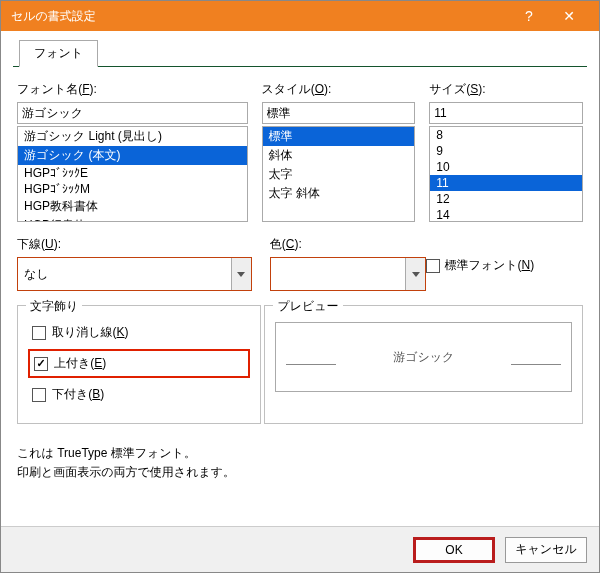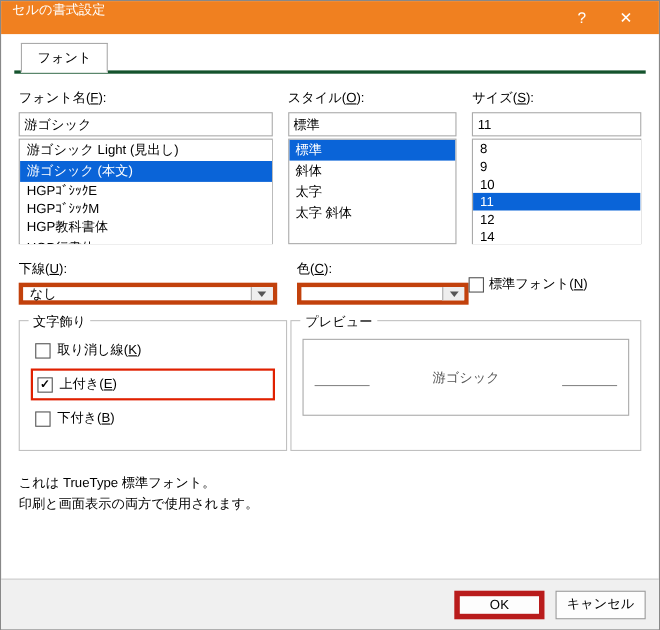--- a/index.html
+++ b/index.html
@@ -1,38 +1,38 @@
 <!DOCTYPE html>
 <html><head>
 <meta charset="utf-8">
 <style>
   * { box-sizing: border-box; font-family: "Meiryo", "Yu Gothic", sans-serif; }
   body { margin: 0; background: #888; width: 600px; height: 573px; overflow: hidden; }
   .dialog { width: 600px; height: 573px; background: #fff; border: 1px solid #888; display: flex; flex-direction: column; }
-  .titlebar { height: 30px; background: #f08020; color: #fff; display: flex; padding: 0 10px; font-size: 12px; position: relative; }
+  .titlebar { height: 30px; background: #f08020; color: #fff; display: flex; align-items: center; padding: 0 10px; font-size: 12px; position: relative; }
   .titlebar .spacer { flex: 1; }
   .title-btn { width: 40px; height: 30px; display: flex; align-items: center; justify-content: center; color: #fff; cursor: pointer; font-size: 14px; }
   .body { flex: 1; padding: 8px 12px 8px 12px; font-size: 12px; color: #000; display: flex; flex-direction: column; }
-  .tabbar { height: 28px; border-bottom: 3px solid #14532d; display: flex; align-items: center; }
+  .tabbar { height: 28px; border-bottom: 1px solid #14532d; display: flex; align-items: center; }
   .tab { border: 1px solid #aaa; border-bottom: 1px solid #fff; background: #fff; padding: 4px 14px; margin-bottom: -1px; margin-left: 6px; font-size: 12px; }
   .content { padding: 14px 4px 4px 4px; flex: 1; }
   .row1 { display: flex; gap: 14px; }
   .col-font { flex: 1.5; }
   .col-style { flex: 1; }
   .col-size { flex: 1; }
   .lbl { display: block; margin-bottom: 4px; }
   .u { text-decoration: underline; }
   .text-in { width: 100%; border: 1px solid #aaa; padding: 3px 4px; font-size: 12px; background: #fff; }
   .listbox { width: 100%; height: 96px; border: 1px solid #aaa; margin-top: 2px; overflow-y: scroll; background: #fff; font-size: 12px; }
   .listbox .item { padding: 1px 6px; cursor: pointer; white-space: nowrap; }
   .listbox .item.sel { background: #0a64d8; color: #fff; }
   .row2 { display: flex; gap: 18px; margin-top: 14px; }
   .col-under { flex: 1.5; }
   .col-color { flex: 2; display: flex; }
-  .combo { width: 100%; height: 20px; border: 4px solid #c2410c; display: flex; align-items: center; }
+  .combo { width: 100%; height: 34px; border: 1px solid #c2410c; display: flex; align-items: center; }
   .combo-val { flex: 1; padding: 0 6px; font-size: 12px; }
   .combo-arrow { width: 20px; height: 100%; border-left: 1px solid #aaa; background: #eee; display: flex; align-items: center; justify-content: center; }
   .caret { width: 0; height: 0; border-left: 4px solid transparent; border-right: 4px solid transparent; border-top: 5px solid #555; }
   .sw-fill { flex: 1; background: #000; margin: 2px; }
   .std-font { display: flex; align-items: center; gap: 4px; padding-top: 4px; }
   .cb { width: 14px; height: 14px; border: 1px solid #555; display: inline-flex; align-items: center; justify-content: center; font-size: 11px; }
   .cb.checked::after { content: "✓"; color: #000; font-weight: bold; }
   .row3 { display: flex; gap: 3px; margin-top: 14px; }
   .grp { border: 1px solid #c0c0c0; padding: 10px 10px 12px 10px; position: relative; }
   .grp-title { position: absolute; top: -8px; left: 8px; background: #fff; padding: 0 4px; font-size: 12px; }
@@ -40,21 +40,21 @@
   .prev { flex: 2; }
   .cb-row { display: flex; align-items: center; gap: 6px; margin: 8px 4px; }
   .highlight { border: 2px solid #e02000; padding: 4px; margin: 4px 0; text-align: right; }
   .preview-box { border: 1px solid #aaa; height: 70px; margin-top: 6px; display: flex; align-items: center; justify-content: center; font-size: 12px; color: #555; position: relative; }
   .preview-box::before, .preview-box::after { content:""; position:absolute; height:1px; background:#888; width:50px; top:60%; }
   .preview-box::before { left:10px; }
   .preview-box::after { right:10px; }
   .info { margin-top: 20px; font-size: 12px; line-height: 1.6; }
   .footer { height: 46px; border-top: 1px solid #ccc; background: #f0f0f0; display: flex; align-items: center; justify-content: flex-end; padding: 0 12px; gap: 10px; }
   .btn { min-width: 82px; height: 26px; border: 1px solid #999; background: #fdfdfd; font-size: 12px; cursor: pointer; }
-  .btn.default { border: 5px solid #b91c1c; }
+  .btn.default { border: 3px solid #b91c1c; }
 </style>
 </head>
 <body>
 
 <div class="dialog">
   <div class="titlebar">
     <span>セルの書式設定</span>
     <span class="spacer"></span>
     <div class="title-btn">?</div>
     <div class="title-btn">✕</div>

